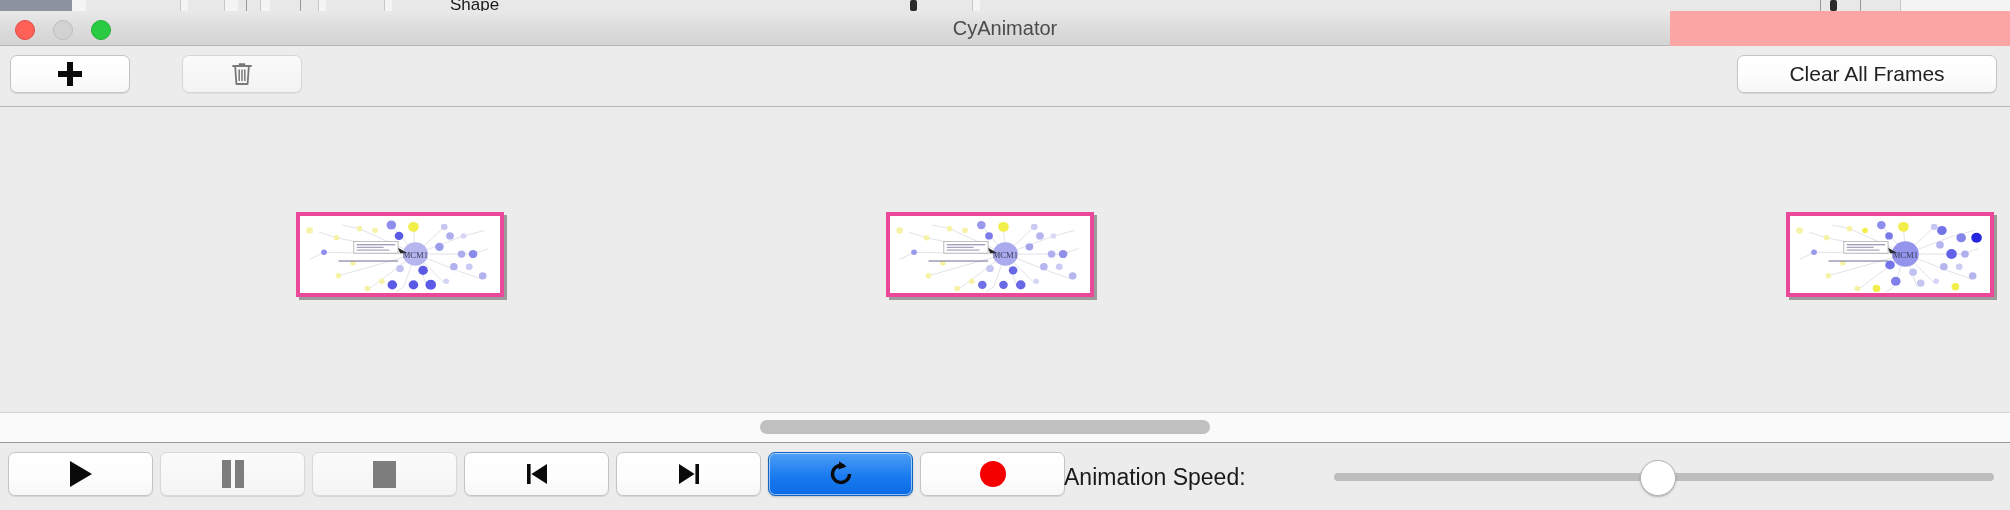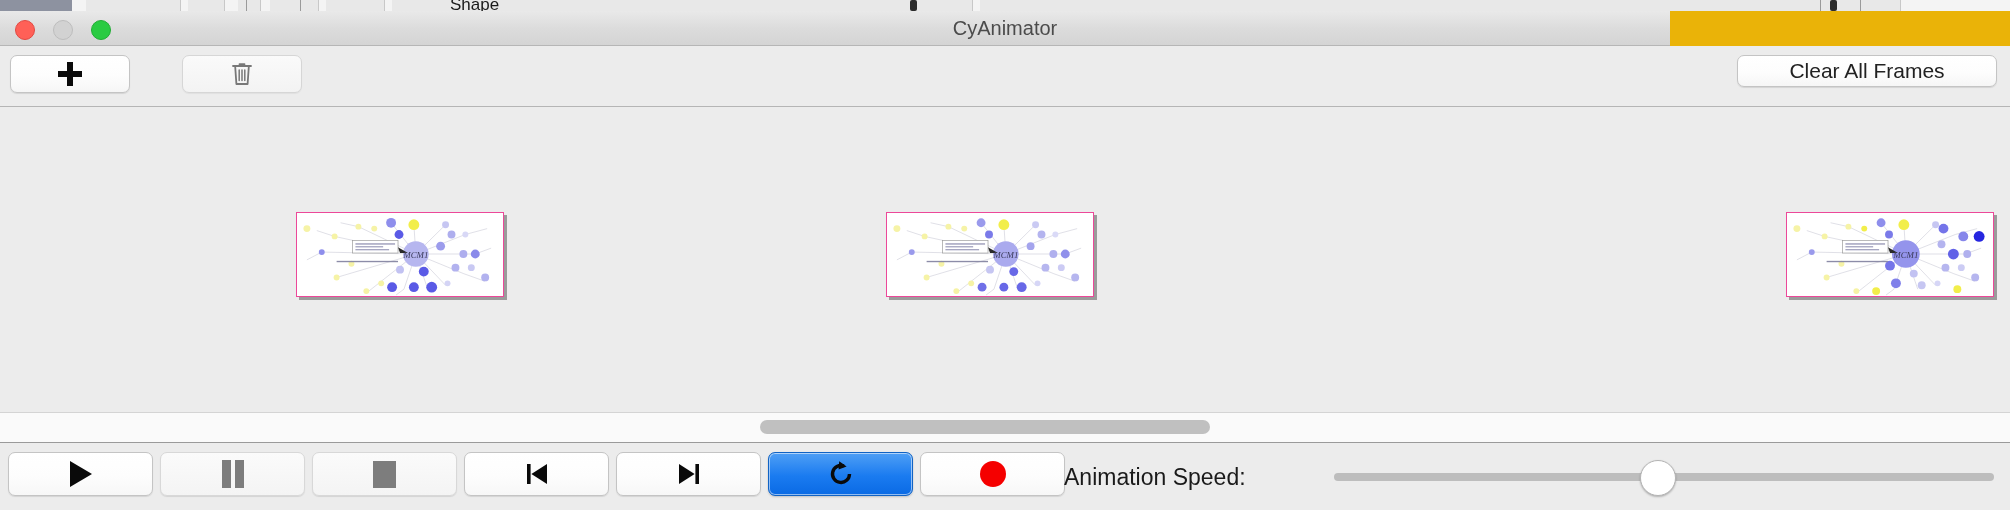--- a/index.html
+++ b/index.html
@@ -8,21 +8,21 @@
   }
   body {
     font-family: "Liberation Sans", sans-serif;
     -webkit-font-smoothing: antialiased;
   }
   #app {
     position: relative;
     width: 2010px;
     height: 510px;
     overflow: hidden;
-    background: #eab308;
+    background: #fca5a5;
   }
 
   
   .bg-window {
     position: absolute;
     left: 0; top: 0;
     width: 2010px; height: 11px;
     background: #f4f4f4;
     overflow: hidden;
   }
@@ -105,21 +105,21 @@
     justify-content: center;
     cursor: default;
   }
   .btn.disabled {
     background: linear-gradient(to bottom, #fafafa 0%, #f3f3f3 100%);
     border-color: #d6d6d6;
     box-shadow: 0 1px 1px rgba(0,0,0,0.05);
   }
   .btn-add    { left: 10px;  top: 55px; width: 120px; height: 38px; }
   .btn-delete { left: 182px; top: 55px; width: 120px; height: 38px; }
-  .btn-clear  { left: 1737px; top: 55px; width: 260px; height: 32px;
+  .btn-clear  { left: 1737px; top: 55px; width: 260px; height: 38px;
                 font-size: 21px; color: #222; }
 
   .glyph-plus {
     position: relative;
     width: 24px; height: 24px;
   }
   .glyph-plus::before, .glyph-plus::after {
     content: ""; position: absolute; background: #0a0a0a;
   }
   .glyph-plus::before { left: 0; top: 9px; width: 24px; height: 6px; }
@@ -132,24 +132,23 @@
     position: absolute;
     left: 0; top: 107px;
     width: 2010px; height: 305px;
     background: #ececec;
     overflow: hidden;
   }
   .frame {
     position: absolute;
     box-sizing: border-box;
     background: #ffffff;
-    border: 1px solid #ec4899;
+    border: 4px solid #ec4899;
     box-shadow: 3px 3px 0 0 #9b9b9b;
     overflow: hidden;
-    font-style: italic;
   }
   .frame-canvas {
     position: absolute;
     left: 0; top: 0; width: 100%; height: 100%;
     display: block;
   }
 
   
   .hscroll {
     position: absolute;

